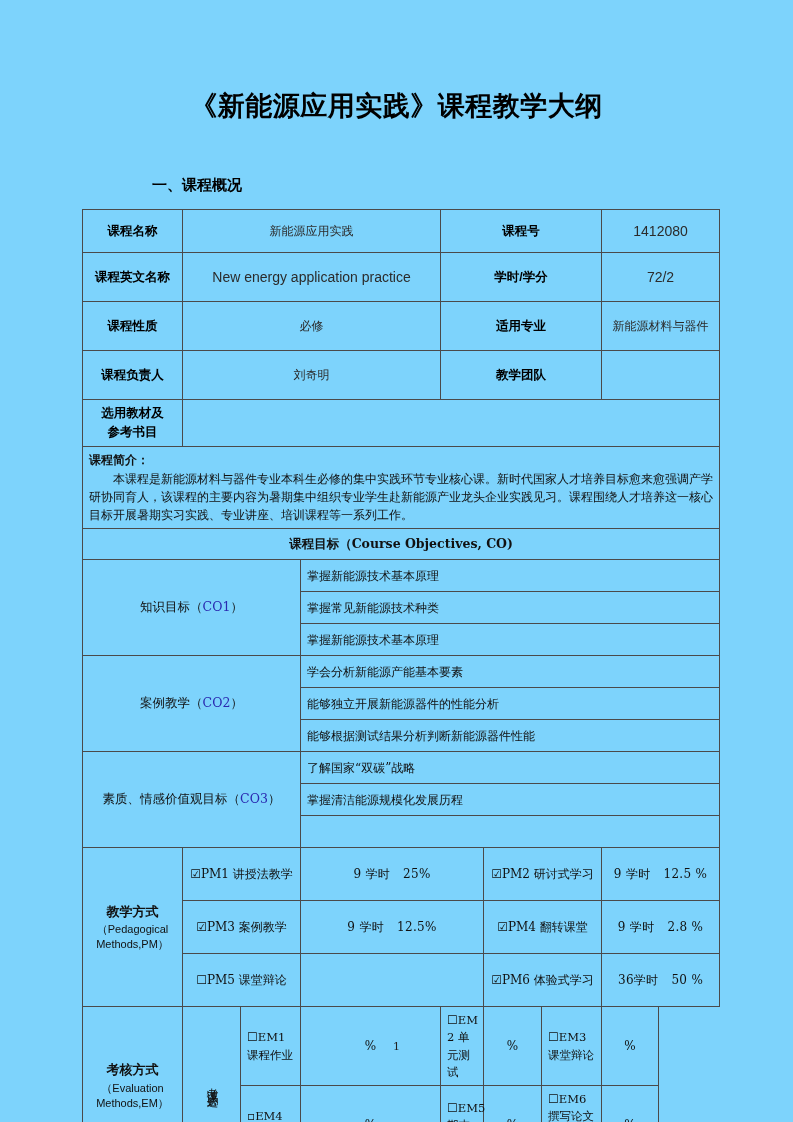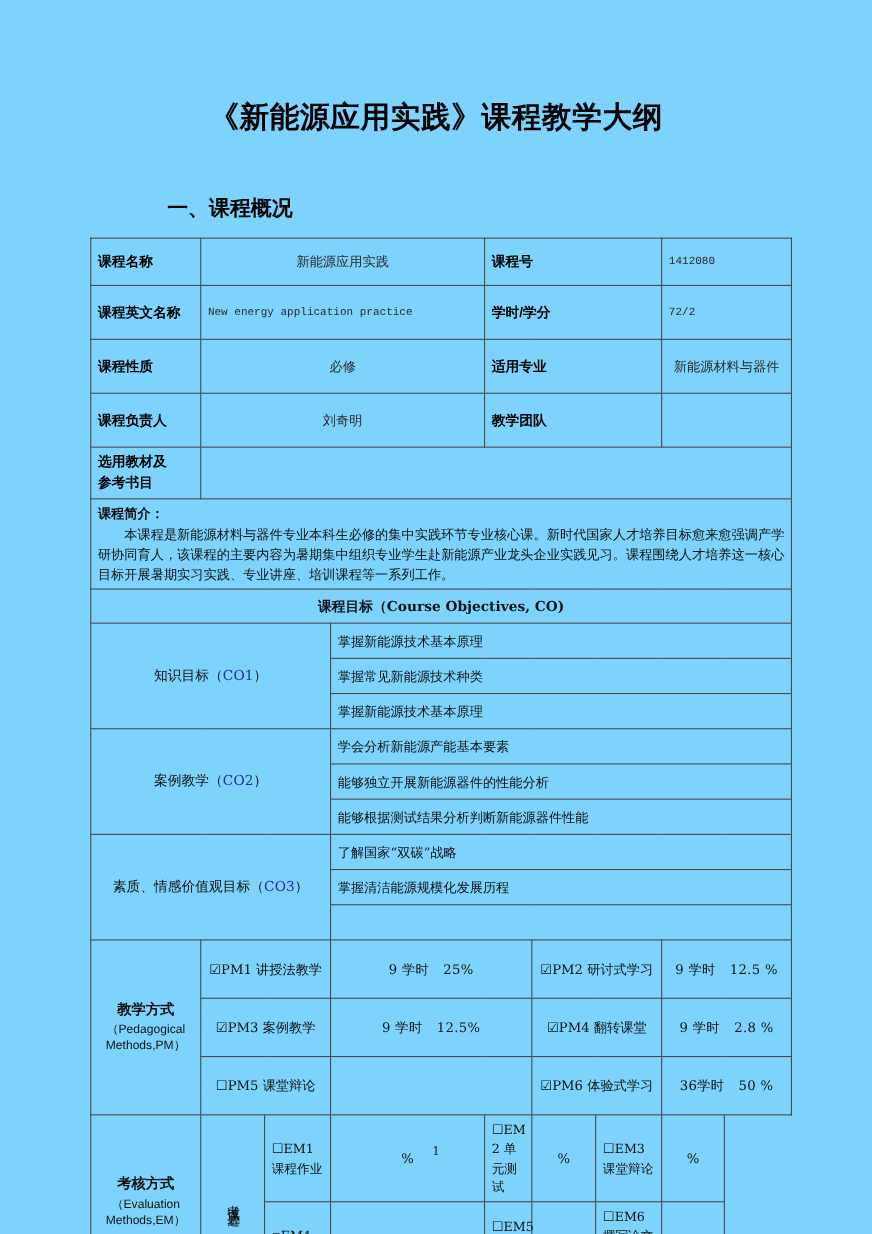--- a/index.html
+++ b/index.html
@@ -24,21 +24,21 @@
     font-weight: bold;
     font-size: 27px;
     letter-spacing: 0.5px;
     color: #000;
     margin: 0;
     padding-top: 88px;
   }
   .section-heading {
     font-family: "DejaVu Sans", "Liberation Sans", sans-serif;
     font-weight: bold;
-    font-size: 19px;
+    font-size: 15px;
     color: #000;
     margin: 0;
     padding-left: 152px;
     padding-top: 52px;
   }
   .tbl-wrap {
     padding: 14px 74px 0 82px;
   }
   table.main {
     border-collapse: collapse;
@@ -48,36 +48,36 @@
     font-size: 11.5px;
     color: #111;
   }
   table.main td {
     border: 1px solid #4a4a4a;
     padding: 4px 6px;
     vertical-align: middle;
     line-height: 1.5;
   }
   .c-label {
-    text-align: left;
+    text-align: center;
     font-family: Liberation Sans, sans-serif;
     font-weight: bold;
     font-size: 12.5px;
     color: #000;
   }
   .c-val {
     text-align: center;
     color: #2b2b2b;
     font-size: 12px;
   }
   .c-val-en {
-    text-align: left;
+    text-align: center;
     color: #2b2b2b;
-    font-size: 10px;
-    font-family: Liberation Mono, monospace;
+    font-size: 14px;
+    font-family: Liberation Sans, sans-serif;
   }
   .row-h-a td { height: 34px; }
   .row-h-b td { height: 40px; }
   .label2 {
     line-height: 1.45;
   }
   .intro-cell {
     text-align: left;
     font-size: 12px;
     line-height: 1.58;

